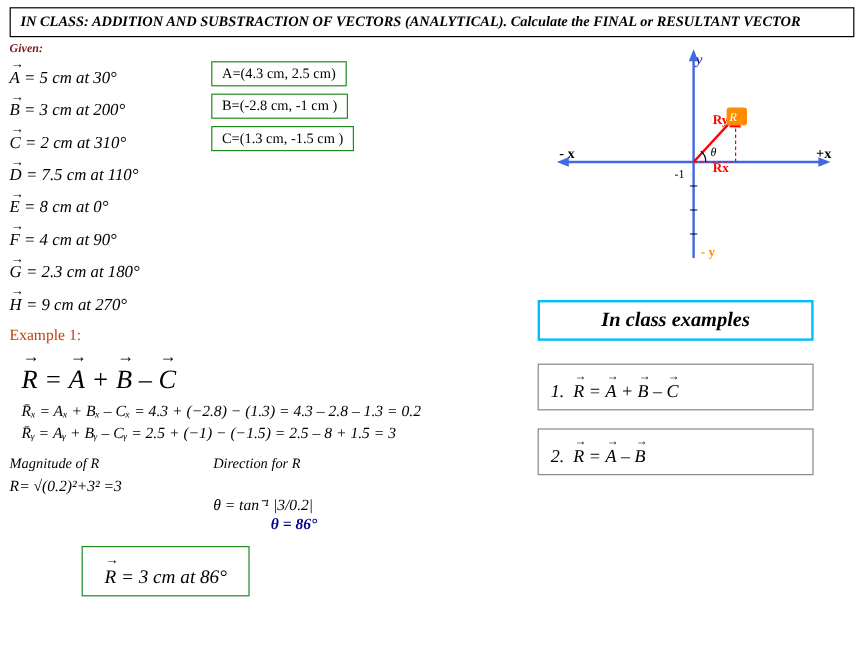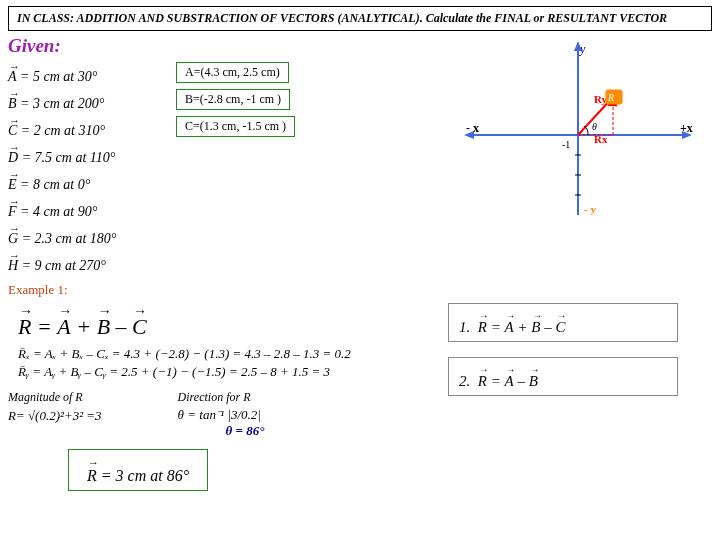--- a/index.html
+++ b/index.html
@@ -32,24 +32,24 @@
     }
 
     
     #left {
       width: 430px;
       flex-shrink: 0;
       padding-right: 10px;
     }
 
     .given-label {
-      color: #a21caf;
+      color: #7f1d1d;
       font-style: italic;
       font-weight: bold;
-      font-size: 19px;
+      font-size: 10px;
       margin-bottom: 2px;
     }
 
     .vector-row {
       display: flex;
       align-items: center;
       margin-bottom: 1px;
     }
 
     .vector-text {
@@ -191,21 +191,21 @@
 
     <div class="section-row">
       <div>
         <div class="section-label"><i>Magnitude of R</i></div>
         <div style="font-size:13px;font-style:italic;margin-top:3px;">
           R= √(0.2)²+3² =3
         </div>
       </div>
       <div>
         <div class="section-label"><i>Direction for R</i></div>
-        <div style="font-size:13px;font-style:italic;margin-top:0;">
+        <div style="font-size:13px;font-style:italic;margin-top:17px;">
           θ = tan⁻¹ |3/0.2|
         </div>
         <div style="font-size:13px;font-style:italic;font-weight:bold;color:#00008B;padding-left:48px;">
           θ = 86°
         </div>
       </div>
     </div>
 
     
     <div style="display:inline-block;border:1.5px solid #228B22;padding:5px 18px;font-size:16px;font-style:italic;margin-top:10px;margin-left:60px;">
@@ -251,20 +251,23 @@
       <text x="134" y="95" font-size="10" fill="#000" font-style="italic">θ</text>
 
       <rect x="148" y="55" width="16" height="14" fill="#FF8C00" stroke="#FF8C00" rx="2"></rect>
       <text x="150" y="66" font-size="10" fill="#fff" font-style="italic">R</text>
 
       <line x1="117" y1="120" x2="123" y2="120" stroke="#000" stroke-width="1"></line>
       <line x1="117" y1="140" x2="123" y2="140" stroke="#000" stroke-width="1"></line>
       <line x1="117" y1="160" x2="123" y2="160" stroke="#000" stroke-width="1"></line>
     </svg>
 
+    <div style="position:absolute;top:215px;left:10px;border:2.5px solid #00BFFF;padding:5px 12px;font-size:17px;font-style:italic;font-weight:bold;background:#fff;width:230px;text-align:center;">
+      <span>In class examples</span>
+    </div>
 
     <div style="position:absolute;top:268px;left:10px;border:1.5px solid #888;padding:5px 10px;font-size:15px;background:#fff;width:230px;">
       <i>1.&nbsp;
         <span style="display:inline-block;position:relative;padding-top:10px;"><span style="position:absolute;top:0;left:1px;font-size:10px;">→</span>R</span>
         =
         <span style="display:inline-block;position:relative;padding-top:10px;"><span style="position:absolute;top:0;left:1px;font-size:10px;">→</span>A</span>
         +
         <span style="display:inline-block;position:relative;padding-top:10px;"><span style="position:absolute;top:0;left:1px;font-size:10px;">→</span>B</span>
         –
         <span style="display:inline-block;position:relative;padding-top:10px;"><span style="position:absolute;top:0;left:1px;font-size:10px;">→</span>C</span>

